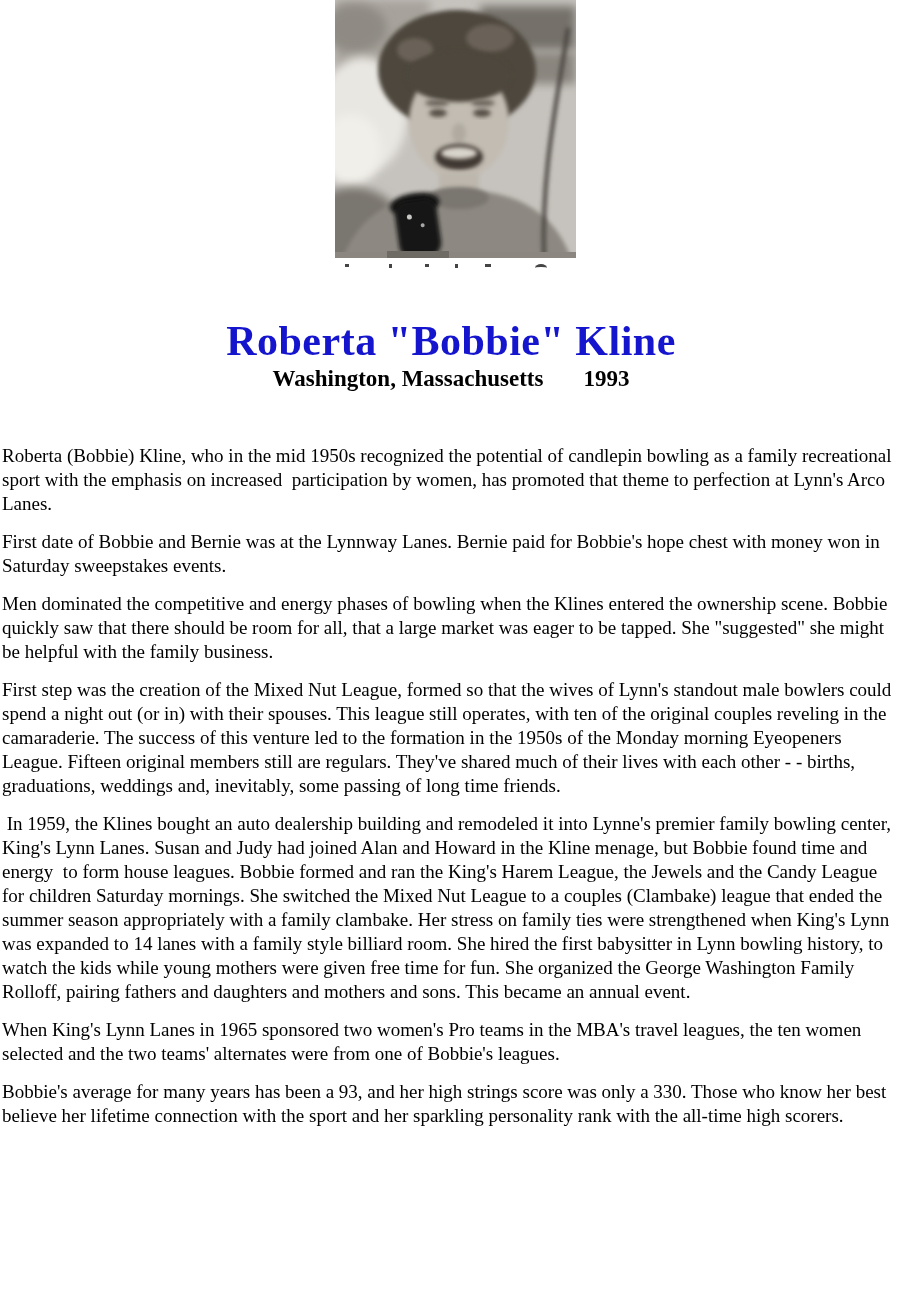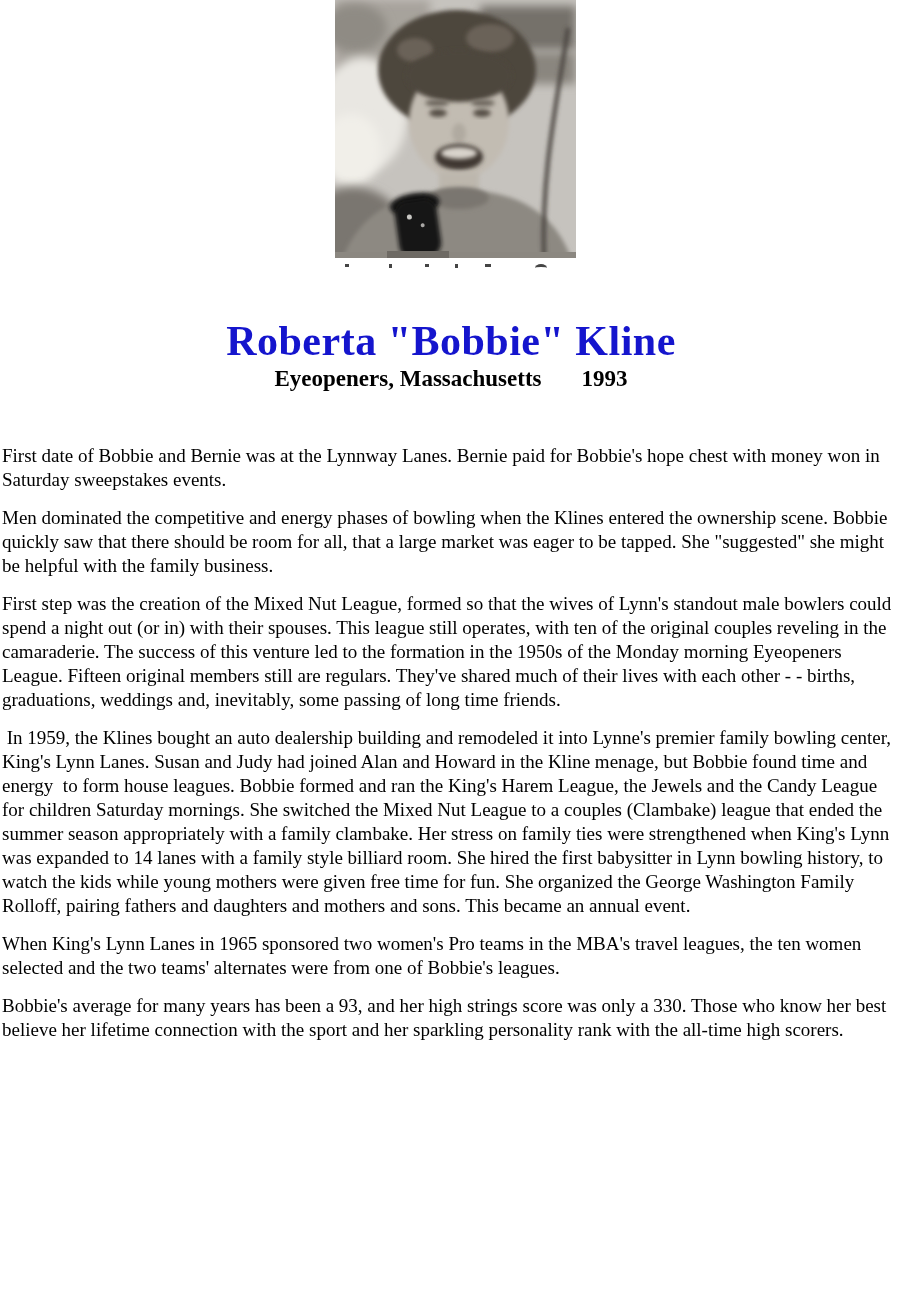--- a/index.html
+++ b/index.html
@@ -137,25 +137,26 @@
         <span class="mark m3"></span>
       <span class="mark m4"></span>
         <span class="mark m5"></span>
         <span class="mark m6"></span>
     </div>
   </figure>
 
   <header class="page-header">
     <h1 class="title" style="color: rgb(21, 21, 205);">Roberta "Bobbie" Kline</h1>
     <div class="subtitle">
-      <span>Eyeopeners, Massachusetts</span><span class="year">1993</span>
+      <span>Washington, Massachusetts</span><span class="year">1993</span>
     </div>
   </header>
 
   <main class="bio-text">
+    <p>Roberta (Bobbie) Kline, who in the mid 1950s recognized the potential of candlepin bowling as a family recreational sport with the emphasis on increased  participation by women, has promoted that theme to perfection at Lynn's Arco Lanes.</p>
     <p>First date of Bobbie and Bernie was at the Lynnway Lanes. Bernie paid for Bobbie's hope chest with money won in Saturday sweepstakes events.</p>
     <p>Men dominated the competitive and energy phases of bowling when the Klines entered the ownership scene. Bobbie quickly saw that there should be room for all, that a large market was eager to be tapped. She "suggested" she might be helpful with the family business.</p>
     <p>First step was the creation of the Mixed Nut League, formed so that the wives of Lynn's standout male bowlers could spend a night out (or in) with their spouses. This league still operates, with ten of the original couples reveling in the camaraderie. The success of this venture led to the formation in the 1950s of the Monday morning Eyeopeners League. Fifteen original members still are regulars. They've shared much of their lives with each other - - births, graduations, weddings and, inevitably, some passing of long time friends.</p>
     <p> In 1959, the Klines bought an auto dealership building and remodeled it into Lynne's premier family bowling center, King's Lynn Lanes. Susan and Judy had joined Alan and Howard in the Kline menage, but Bobbie found time and energy  to form house leagues. Bobbie formed and ran the King's Harem League, the Jewels and the Candy League for children Saturday mornings. She switched the Mixed Nut League to a couples (Clambake) league that ended the summer season appropriately with a family clambake. Her stress on family ties were strengthened when King's Lynn was expanded to 14 lanes with a family style billiard room. She hired the first babysitter in Lynn bowling history, to watch the kids while young mothers were given free time for fun. She organized the George Washington Family Rolloff, pairing fathers and daughters and mothers and sons. This became an annual event.</p>
     <p>When King's Lynn Lanes in 1965 sponsored two women's Pro teams in the MBA's travel leagues, the ten women selected and the two teams' alternates were from one of Bobbie's leagues.</p>
     <p>Bobbie's average for many years has been a 93, and her high strings score was only a 330. Those who know her best believe her lifetime connection with the sport and her sparkling personality rank with the all-time high scorers.</p>
   </main>
 
 </div>
 

